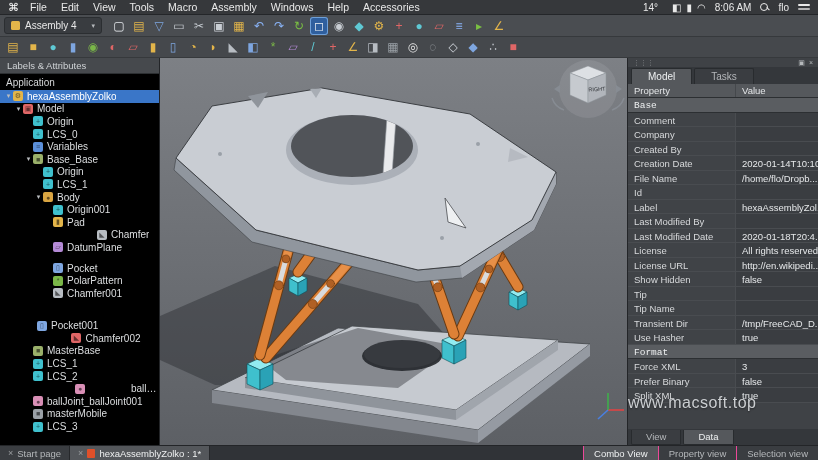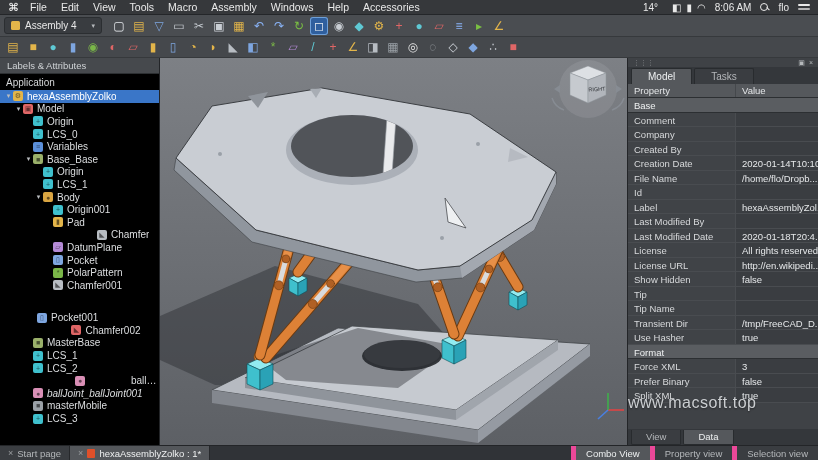--- a/index.html
+++ b/index.html
@@ -60,33 +60,33 @@
   .rp-tab { padding:2px 16px 2px; background:#3a3d41; color:#b4b7ba; border:1px solid #282b2e; border-bottom:none; border-radius:2px 2px 0 0; }
   .rp-tab.active { background:#55585c; color:#eef0f1; }
   .prop-header { display:flex; height:14px; background:#55585c; border-bottom:1px solid #2c2f32; color:#e3e5e7; }
   .prop-header .ph1 { width:108px; padding:1px 6px; border-right:1px solid #45484c; }
   .prop-header .ph2 { flex:1; padding:1px 6px; }
   .prop-rows { flex:1; overflow:hidden; }
   .prop-row { display:flex; height:14.5px; border-bottom:1px solid #494c50; }
   .prop-row .p { width:108px; padding:2px 6px; border-right:1px solid #494c50; background:#404347;
                  overflow:hidden; white-space:nowrap; color:#d7d9db; }
   .prop-row .v { flex:1; padding:2px 6px; background:#3a3d41; overflow:hidden; white-space:nowrap; color:#e6e8ea; }
-  .prop-group { height:14.5px; background:#5a5d61; padding:2px 6px; color:#eef0f1; border-bottom:1px solid #2c2f32; }
+  .prop-group { height:14.5px; background:#5a5d61; padding:2px 6px; color:#eef0f1; border-bottom:1px solid #2c2f32;font-family:Liberation Mono, monospace; }
   .rp-bottom-tabs { height:16px; display:flex; align-items:flex-start; background:#34373b; padding:1px 3px 0; gap:2px; }
   .rp-btab { padding:1px 14px 2px; background:#3a3d41; color:#b4b7ba; border:1px solid #282b2e; border-top:none; border-radius:0 0 2px 2px; }
   .rp-btab.active { background:#55585c; color:#eef0f1; }
 
   
   .statusbar { height:15px; background:#303337; display:flex; align-items:stretch; font-size:9.5px; color:#c4c7ca; border-top:1px solid #232528; }
   .doc-tab { display:flex; align-items:center; gap:4px; padding:0 8px; background:#3a3d41; border-right:1px solid #26282b; color:#b4b7ba; }
   .doc-tab.active { background:#54575b; color:#eef0f1; }
   .tab-close { font-size:9px; color:#9a9da0; }
   .file-icon { width:8px; height:9px; background:#e0502a; border-radius:1px; }
   .sb-right { margin-left:auto; display:flex; }
-  .sb-chip { padding:0 10px; display:flex; align-items:center; background:#3a3d41; border-left:5px solid #ec4899; color:#b4b7ba; }
+  .sb-chip { padding:0 10px; display:flex; align-items:center; background:#3a3d41; border-left:1px solid #ec4899; color:#b4b7ba; }
   .sb-chip.active { background:#54575b; color:#eef0f1; }
 
   
   .watermark { position:absolute; left:628px; top:394px; z-index:40; font-size:16px; letter-spacing:.5px;
                color:#d3d6d9; opacity:.95; text-shadow:0 1px 2px rgba(0,0,0,.45); pointer-events:none; }
 </style>
 </head>
 <body>
 
 <div class="menubar">
@@ -321,21 +321,21 @@
         <div class="tree-row" style="padding-left: 44px; margin-left: 44px;">
           <span class="expander"></span>
           <span class="tree-icon" style="background: rgb(184, 189, 195);">◣</span>
           <span class="tree-label">Chamfer</span>
         </div>
         <div class="tree-row" style="padding-left: 44px;">
           <span class="expander"></span>
           <span class="tree-icon" style="background: rgb(180, 138, 214);">▱</span>
           <span class="tree-label">DatumPlane</span>
         </div>
-        <div class="tree-row" style="padding-left: 44px;">
+        <div class="tree-row" style="padding-left: 44px; margin-top: 8px;">
           <span class="expander"></span>
           <span class="tree-icon" style="background: rgb(126, 166, 224);">▯</span>
           <span class="tree-label">Pocket</span>
         </div>
         <div class="tree-row" style="padding-left: 44px;">
           <span class="expander"></span>
           <span class="tree-icon" style="background: rgb(122, 182, 72);">*</span>
           <span class="tree-label">PolarPattern</span>
         </div>
         <div class="tree-row" style="padding-left: 44px;">
@@ -366,21 +366,21 @@
         <div class="tree-row" style="padding-left: 24px;">
           <span class="expander"></span>
           <span class="tree-icon" style="background: rgb(63, 192, 205);">+</span>
           <span class="tree-label">LCS_2</span>
         </div>
         <div class="tree-row" style="padding-left: 24px; gap: 42px;">
           <span class="expander"></span>
           <span class="tree-icon" style="background: rgb(217, 143, 182);">●</span>
           <span class="tree-label">ballJoint_ballJoint</span>
         </div>
-        <div class="tree-row" style="padding-left: 24px; font-style: italic;">
+        <div class="tree-row" style="padding-left: 24px;">
           <span class="expander"></span>
           <span class="tree-icon" style="background: rgb(217, 143, 182);">●</span>
           <span class="tree-label">ballJoint_ballJoint001</span>
         </div>
         <div class="tree-row" style="padding-left: 24px;">
           <span class="expander"></span>
           <span class="tree-icon" style="background: rgb(154, 160, 166);">■</span>
           <span class="tree-label">masterMobile</span>
         </div>
         <div class="tree-row" style="padding-left: 24px; text-align: center;">

